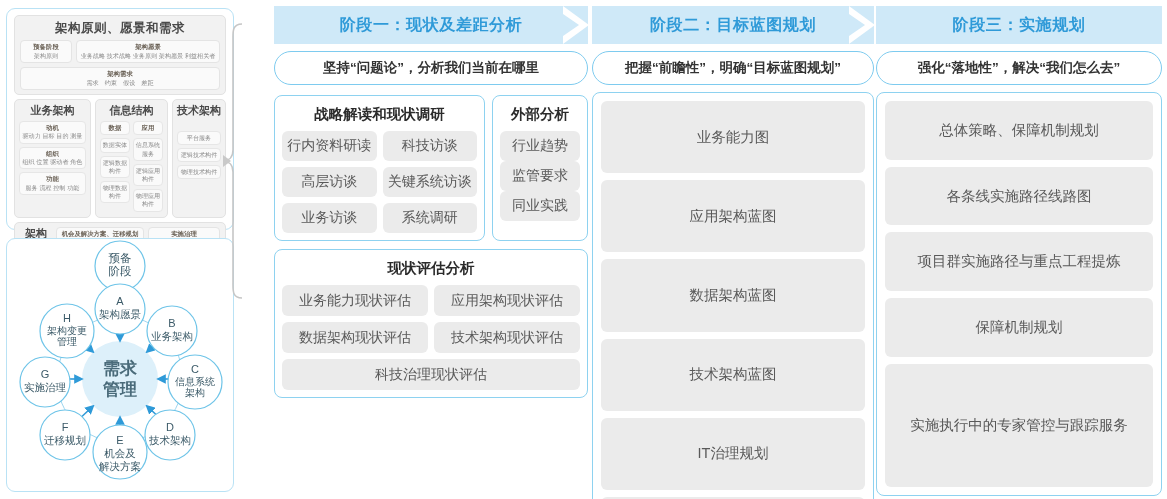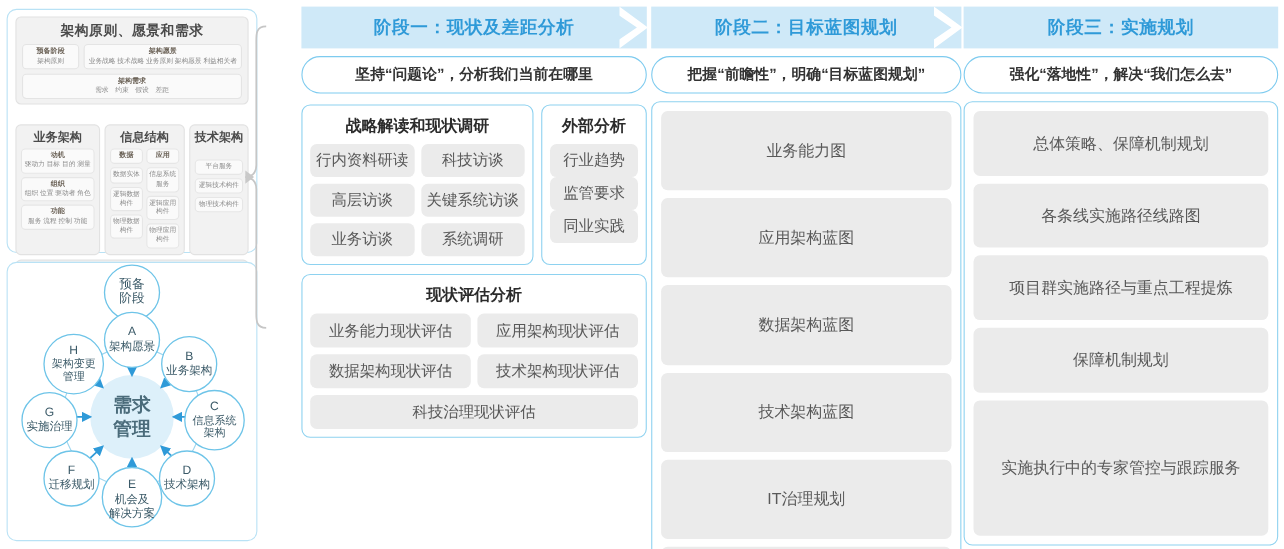--- a/index.html
+++ b/index.html
@@ -22,21 +22,21 @@
     background: #ffffff;
     border: 1.2px solid #b9e2f5;
     border-radius: 9px;
     padding: 6px 7px;
   }
   .fw-panel {
     background: #f2f2f2;
     border: 1px solid #e2e2e2;
     border-radius: 5px;
     padding: 4px 5px;
-    margin-bottom: 18px;
+    margin-bottom: 4px;
   }
   .fw-title {
     text-align: center; font-weight: bold;
     color: #4a4a4a; font-size: 12.5px;
     letter-spacing: .5px; margin-bottom: 3px;
   }
   .fw-row { display: flex; gap: 4px; }
   .fw-box {
     background: #fafafa;
     border: 1px solid #e4e4e4;

